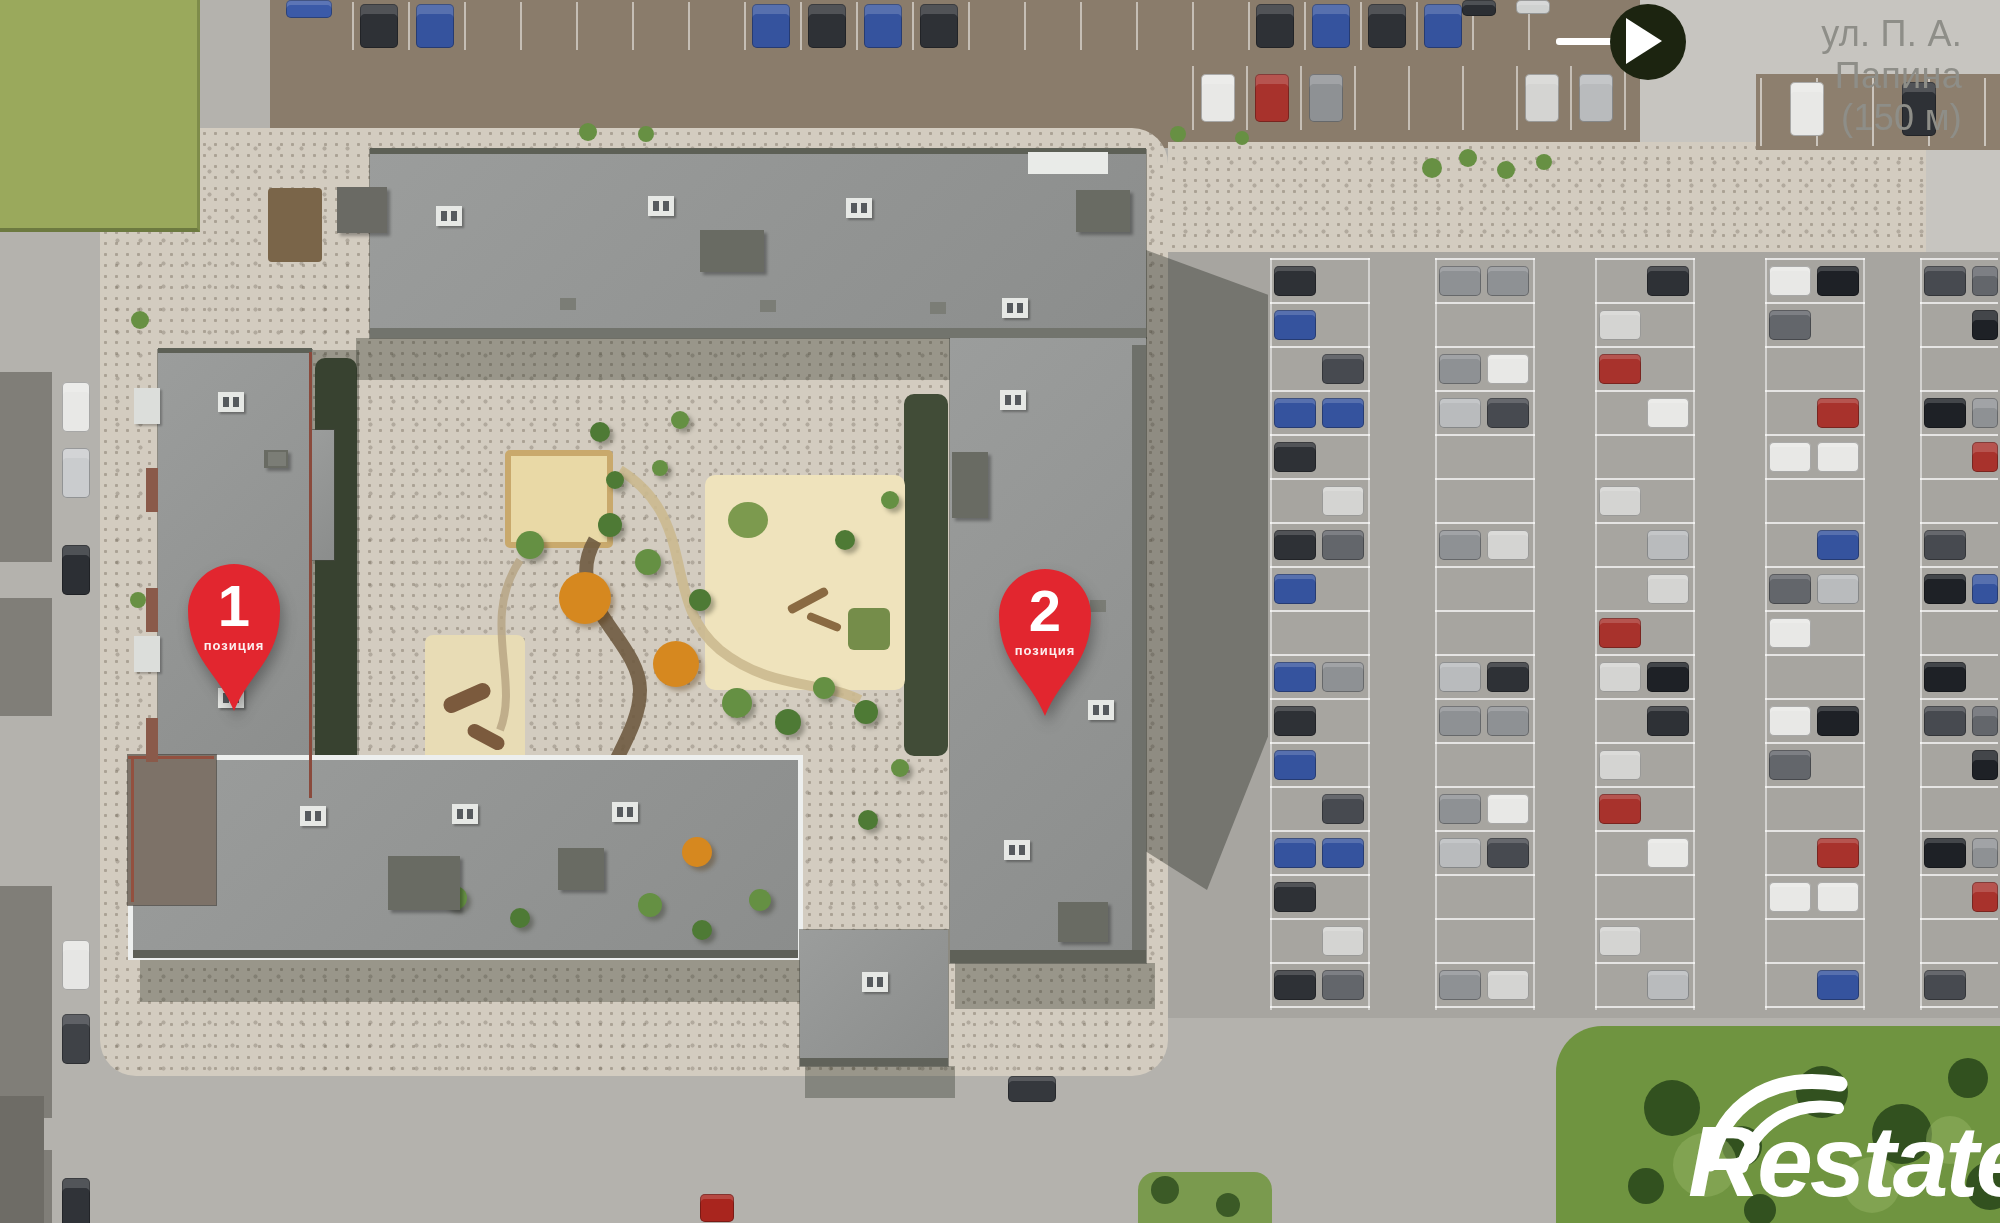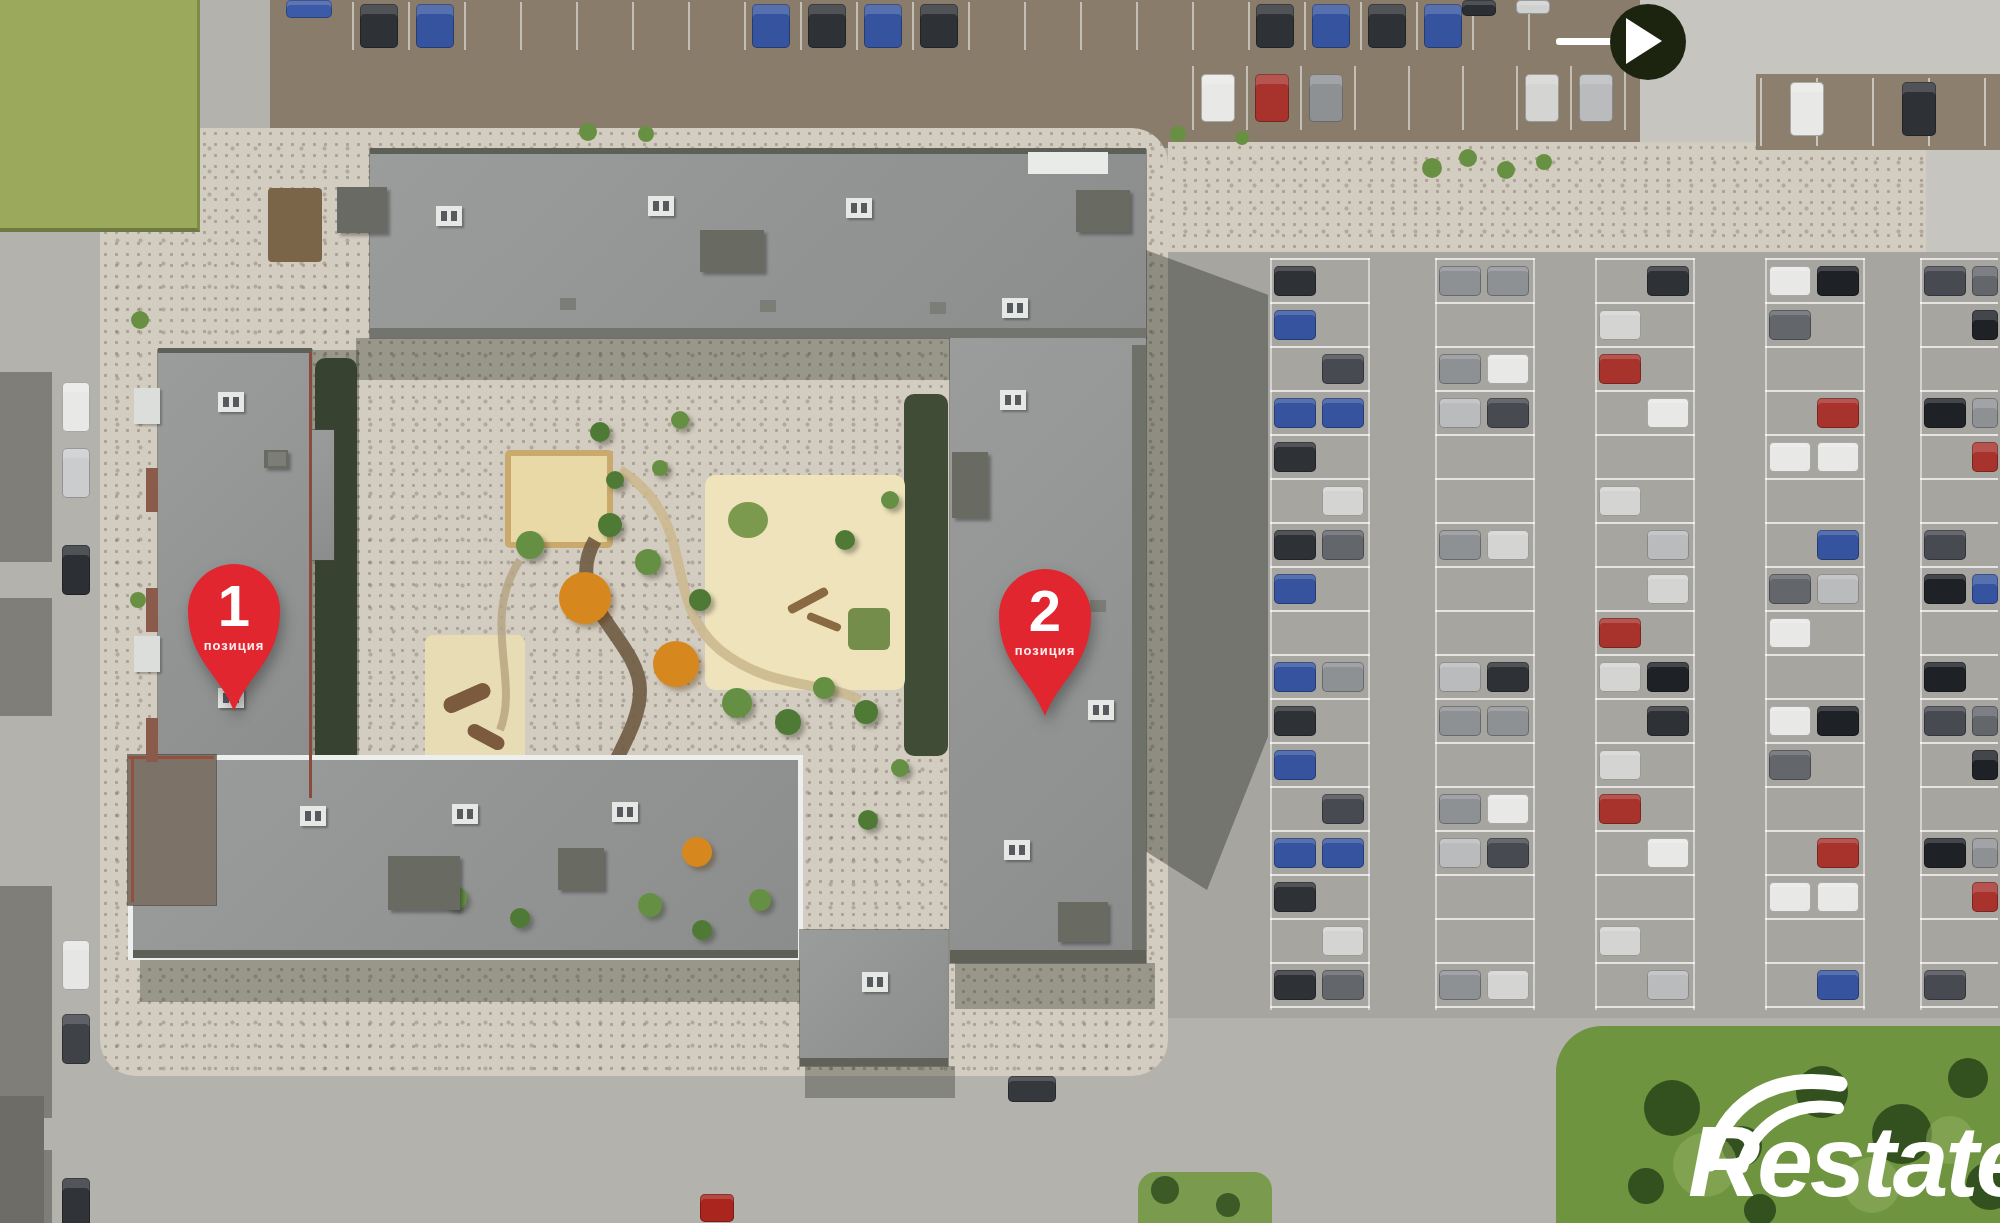--- a/index.html
+++ b/index.html
@@ -116,20 +116,22 @@
   <div class="abs z5" style="left:800px;top:1058px;width:148px;height:8px;background:#60625a;"></div>
 
   <div class="abs z4" style="left:337px;top:187px;width:50px;height:46px;background:#6a6a64;box-shadow:3px 3px 3px rgba(0,0,0,.3);"></div>
 
   <div class="abs z9" style="left:1146px;top:250px;width:122px;height:640px;background:rgba(42,46,38,.40);clip-path:polygon(0 0,100% 7%,100% 76%,50% 100%,0 94%);"></div>
 
   <div class="abs street-line z12" style="left:1556px;top:38px;width:96px;height:7px;"></div>
   <div class="abs street-circle z12" style="left:1610px;top:4px;"></div>
   <div class="abs street-arrow z12" style="left:1626px;top:18px;"></div>
   <div class="abs street-text z12" style="left:1690px;top:13px;">
+    <div>ул. П. А. Папина</div>
+    <div>(150 м)</div>
   </div>
 
 
   <div class="pin" style="left:179px;top:556px;">
     <svg viewBox="0 0 110 158">
       <path class="pin-path" d="M55,155 C40,117 9,103 9,54 A46,46 0 1,1 101,54 C101,103 70,117 55,155 Z"></path>
     </svg>
     <div class="pin-num">1</div>
     <div class="pin-label">позиция</div>
   </div>

